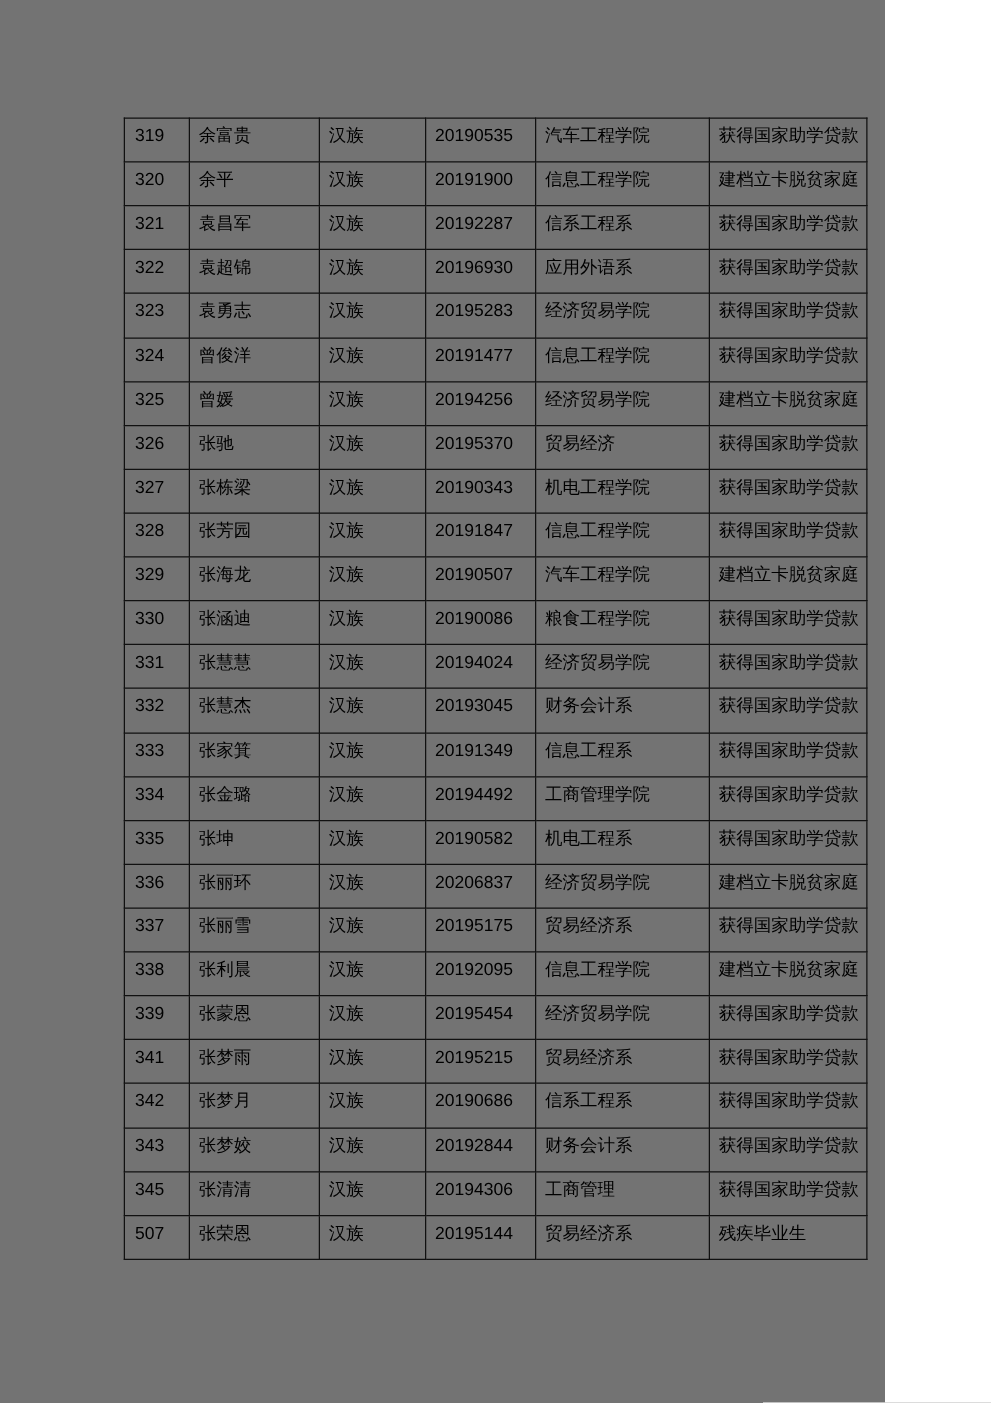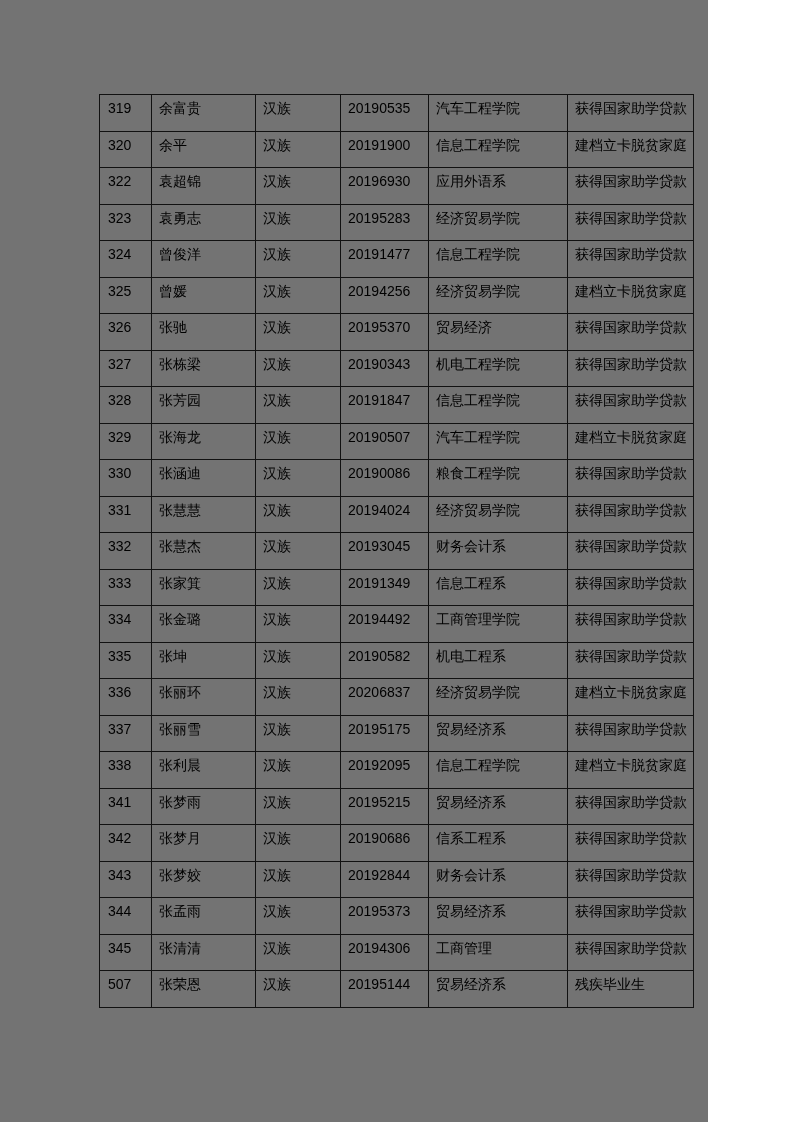--- a/index.html
+++ b/index.html
@@ -61,20 +61,28 @@
         </tr>
         <tr>
           <td class="c-index">320</td>
           <td class="c-name">余平</td>
           <td class="c-ethnicity">汉族</td>
           <td class="c-student-id">20191900</td>
           <td class="c-department">信息工程学院</td>
           <td class="c-status">建档立卡脱贫家庭</td>
         </tr>
         <tr>
+          <td class="c-index">321</td>
+          <td class="c-name">袁昌军</td>
+          <td class="c-ethnicity">汉族</td>
+          <td class="c-student-id">20192287</td>
+          <td class="c-department">信系工程系</td>
+          <td class="c-status">获得国家助学贷款</td>
+        </tr>
+        <tr>
           <td class="c-index">322</td>
           <td class="c-name">袁超锦</td>
           <td class="c-ethnicity">汉族</td>
           <td class="c-student-id">20196930</td>
           <td class="c-department">应用外语系</td>
           <td class="c-status">获得国家助学贷款</td>
         </tr>
         <tr>
           <td class="c-index">323</td>
           <td class="c-name">袁勇志</td>
@@ -197,20 +205,28 @@
         </tr>
         <tr>
           <td class="c-index">338</td>
           <td class="c-name">张利晨</td>
           <td class="c-ethnicity">汉族</td>
           <td class="c-student-id">20192095</td>
           <td class="c-department">信息工程学院</td>
           <td class="c-status">建档立卡脱贫家庭</td>
         </tr>
         <tr>
+          <td class="c-index">339</td>
+          <td class="c-name">张蒙恩</td>
+          <td class="c-ethnicity">汉族</td>
+          <td class="c-student-id">20195454</td>
+          <td class="c-department">经济贸易学院</td>
+          <td class="c-status">获得国家助学贷款</td>
+        </tr>
+        <tr>
           <td class="c-index">341</td>
           <td class="c-name">张梦雨</td>
           <td class="c-ethnicity">汉族</td>
           <td class="c-student-id">20195215</td>
           <td class="c-department">贸易经济系</td>
           <td class="c-status">获得国家助学贷款</td>
         </tr>
         <tr>
           <td class="c-index">342</td>
           <td class="c-name">张梦月</td>
@@ -218,28 +234,20 @@
           <td class="c-student-id">20190686</td>
           <td class="c-department">信系工程系</td>
           <td class="c-status">获得国家助学贷款</td>
         </tr>
         <tr>
           <td class="c-index">343</td>
           <td class="c-name">张梦姣</td>
           <td class="c-ethnicity">汉族</td>
           <td class="c-student-id">20192844</td>
           <td class="c-department">财务会计系</td>
-          <td class="c-status">获得国家助学贷款</td>
-        </tr>
-        <tr>
-          <td class="c-index">344</td>
-          <td class="c-name">张孟雨</td>
-          <td class="c-ethnicity">汉族</td>
-          <td class="c-student-id">20195373</td>
-          <td class="c-department">贸易经济系</td>
           <td class="c-status">获得国家助学贷款</td>
         </tr>
         <tr>
           <td class="c-index">345</td>
           <td class="c-name">张清清</td>
           <td class="c-ethnicity">汉族</td>
           <td class="c-student-id">20194306</td>
           <td class="c-department">工商管理</td>
           <td class="c-status">获得国家助学贷款</td>
         </tr>

